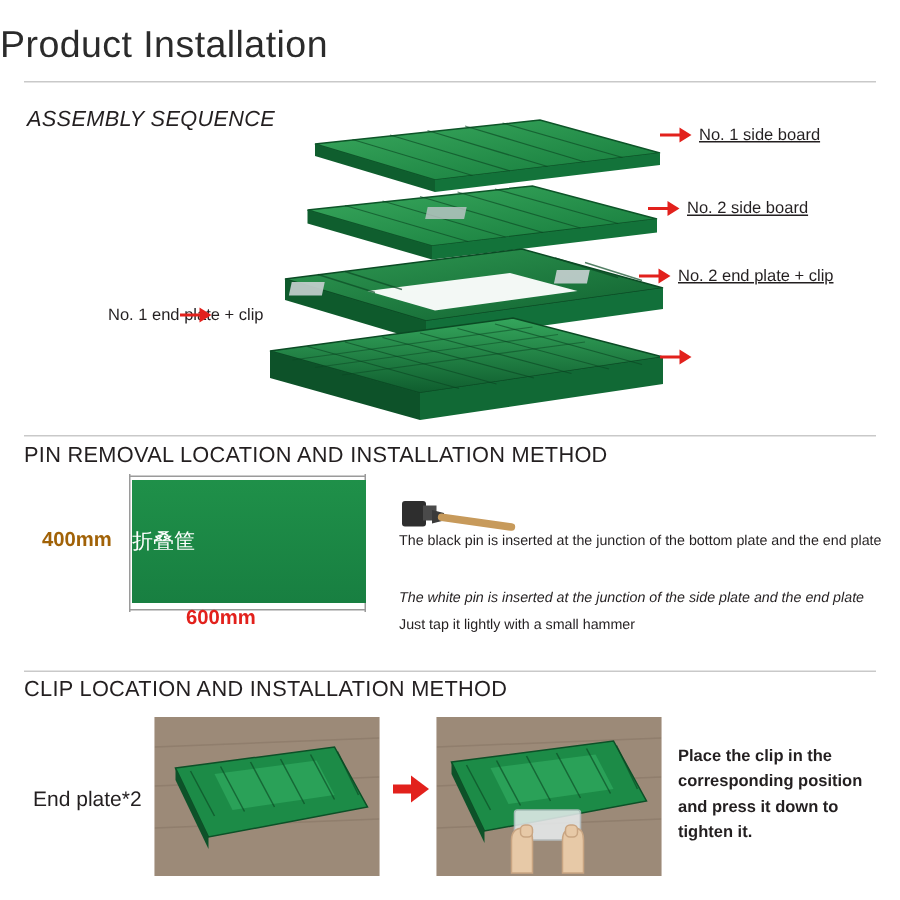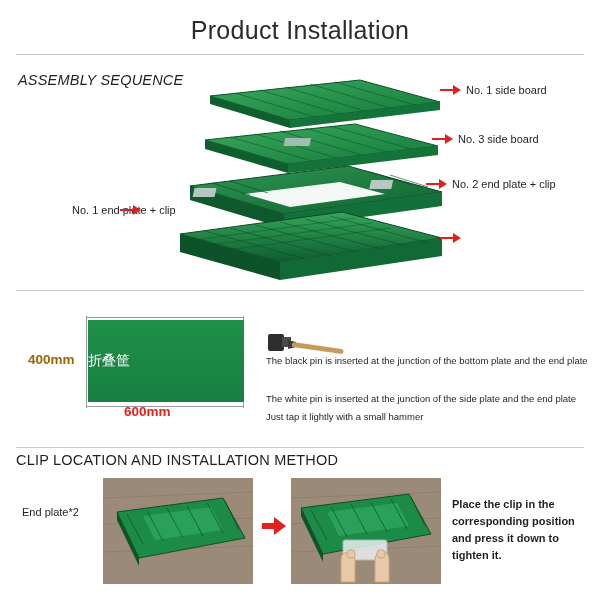--- a/index.html
+++ b/index.html
@@ -20,21 +20,21 @@
     width: 600px;
     height: 600px;
   }
 
   
   .title {
     position: absolute;
     top: 16px;
     left: 0;
     width: 600px;
-    text-align: center;
+    text-align: left;
     font-size: 25px;
     font-weight: normal;
     letter-spacing: 0.3px;
     color: #2b2b2b;
   }
   .title-rule {
     position: absolute;
     top: 54px;
     left: 16px;
     width: 568px;
@@ -72,20 +72,21 @@
     width: 300px;
     height: 220px;
   }
 
   
   .callout {
     position: absolute;
     font-size: 11px;
     color: #231f20;
     white-space: nowrap;
+    text-decoration: underline;
   }
   .c1 { top: 84px; left: 466px; }
   .c2 { top: 133px; left: 458px; }
   .c3 { top: 178px; left: 452px; text-align: center; }
 
   .left-callout {
     position: absolute;
     font-size: 11px;
     color: #231f20;
     white-space: nowrap;
@@ -173,41 +174,41 @@
 
   .pin-text {
     position: absolute;
     left: 266px;
     font-size: 9.5px;
     color: #231f20;
     white-space: nowrap;
     line-height: 14px;
   }
   .pt1 { top: 354px; }
-  .pt2 { top: 392px; }
+  .pt2 { top: 392px; font-style: italic; }
   .pt3 { top: 410px; }
 
   
   .photo {
     position: absolute;
     top: 478px;
     width: 150px;
     height: 106px;
     background: #a08e7d;
     overflow: hidden;
   }
   .photo-1 { left: 103px; }
   .photo-2 { left: 291px; }
   .photo-inner { position: absolute; inset: 0; }
 
   .endplate-label {
     position: absolute;
-    top: 506px;
+    top: 524px;
     left: 22px;
-    font-size: 11px;
+    font-size: 14px;
     color: #231f20;
   }
   .big-arrow {
     position: absolute;
     top: 518px;
     left: 262px;
     width: 26px;
     height: 16px;
   }
   .big-arrow::before {
@@ -323,31 +324,32 @@
           <line x1="78" y1="182" x2="240" y2="160"></line>
         </g>
       </g>
     </svg>
   </div>
 
   <div class="arrow-r a1"></div>
   <div class="callout c1">No. 1 side board</div>
 
   <div class="arrow-r a2"></div>
-  <div class="callout c2">No. 3 side board</div>
+  <div class="callout c2">No. 2 side board</div>
 
   <div class="arrow-r a3"></div>
   <div class="callout c3">No. 2 end plate + clip</div>
 
   <div class="arrow-r a4"></div>
 
   <div class="left-callout">No. 1 end plate + clip</div>
   <div class="arrow-r a-left"></div>
 
   <div class="sec-rule sec-rule-2"></div>
+  <div class="section-head sec2-head">PIN REMOVAL LOCATION AND INSTALLATION METHOD</div>
 
   <div class="tick tick-v-l"></div>
   <div class="tick tick-v-r"></div>
   <div class="tick tick-h-t"></div>
   <div class="tick tick-h-b"></div>
 
   <div class="green-panel"></div>
   <div class="green-panel-label">折叠筐</div>
 
   <div class="dim-left">400mm</div>

